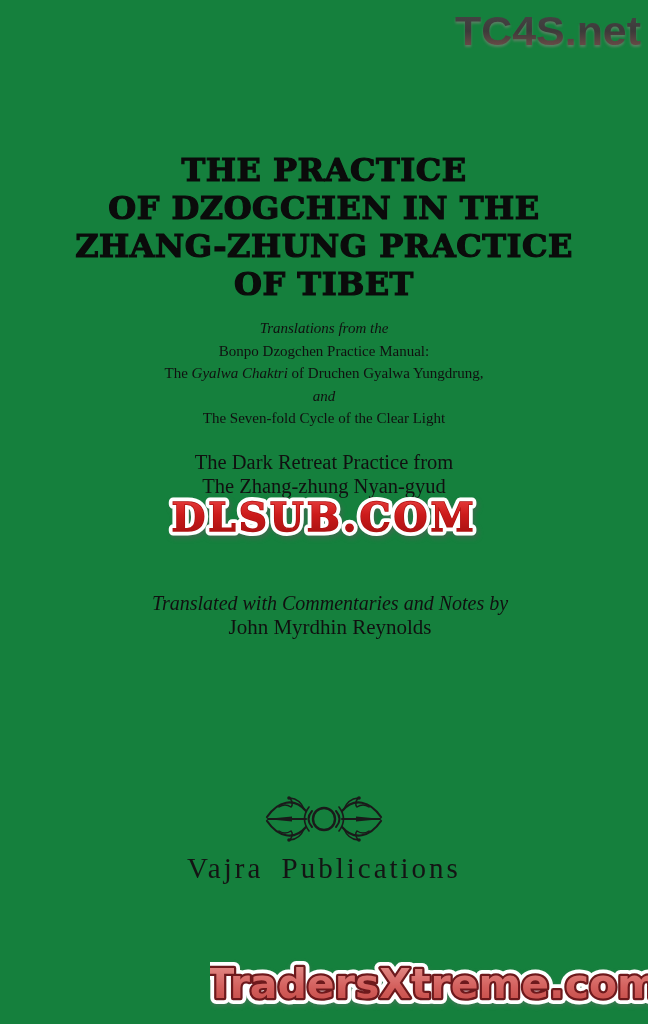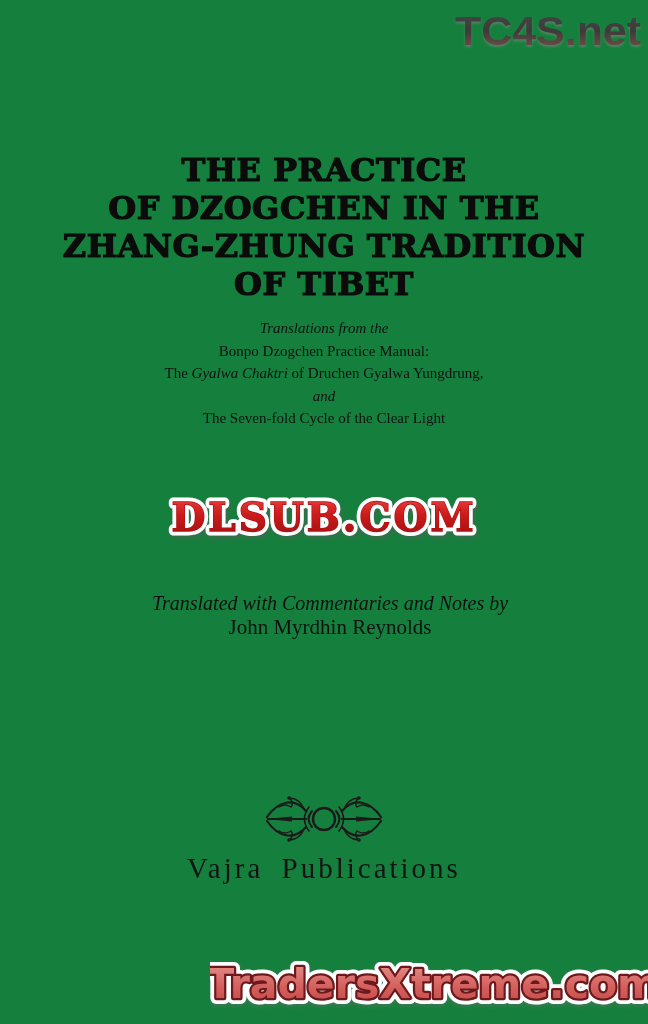--- a/index.html
+++ b/index.html
@@ -107,32 +107,36 @@
           <stop offset="1" stop-color="#7d524c"></stop>
         </linearGradient>
       </defs>
       <text x="98" y="39" text-anchor="middle" textLength="186" lengthAdjust="spacingAndGlyphs" font-family="Liberation Sans, sans-serif" font-weight="bold" font-size="40" fill="url(#g-tc4s)" style="filter: drop-shadow(0px 2px 1px rgba(140,130,128,0.55));">TC4S.net</text>
     </svg>
   </div>
 
   <div class="title">
     <div>THE PRACTICE</div>
     <div>OF DZOGCHEN IN THE</div>
-    <div>ZHANG-ZHUNG TRADITION</div>
+    <div>ZHANG-ZHUNG PRACTICE</div>
     <div>OF TIBET</div>
   </div>
 
   <div class="subtitle">
     <div class="it">Translations from the</div>
     <div>Bonpo Dzogchen Practice Manual:</div>
     <div><span>The </span><span class="it">Gyalwa Chaktri</span><span> of Druchen Gyalwa Yungdrung,</span></div>
     <div class="it">and</div>
     <div>The Seven-fold Cycle of the Clear Light</div>
   </div>
 
+  <div class="dark-retreat">
+    <div>The Dark Retreat Practice from</div>
+    <div>The Zhang-zhung Nyan-gyud</div>
+  </div>
 
   <div class="dlsub-wrap">
     <svg width="320" height="54" viewBox="0 0 320 54">
       <defs>
         <linearGradient id="g-dlsub" x1="0" y1="0" x2="0" y2="1">
           <stop offset="0" stop-color="#ef4545"></stop>
           <stop offset="0.45" stop-color="#cc1b1b"></stop>
           <stop offset="1" stop-color="#9e0e0e"></stop>
         </linearGradient>
       </defs>

